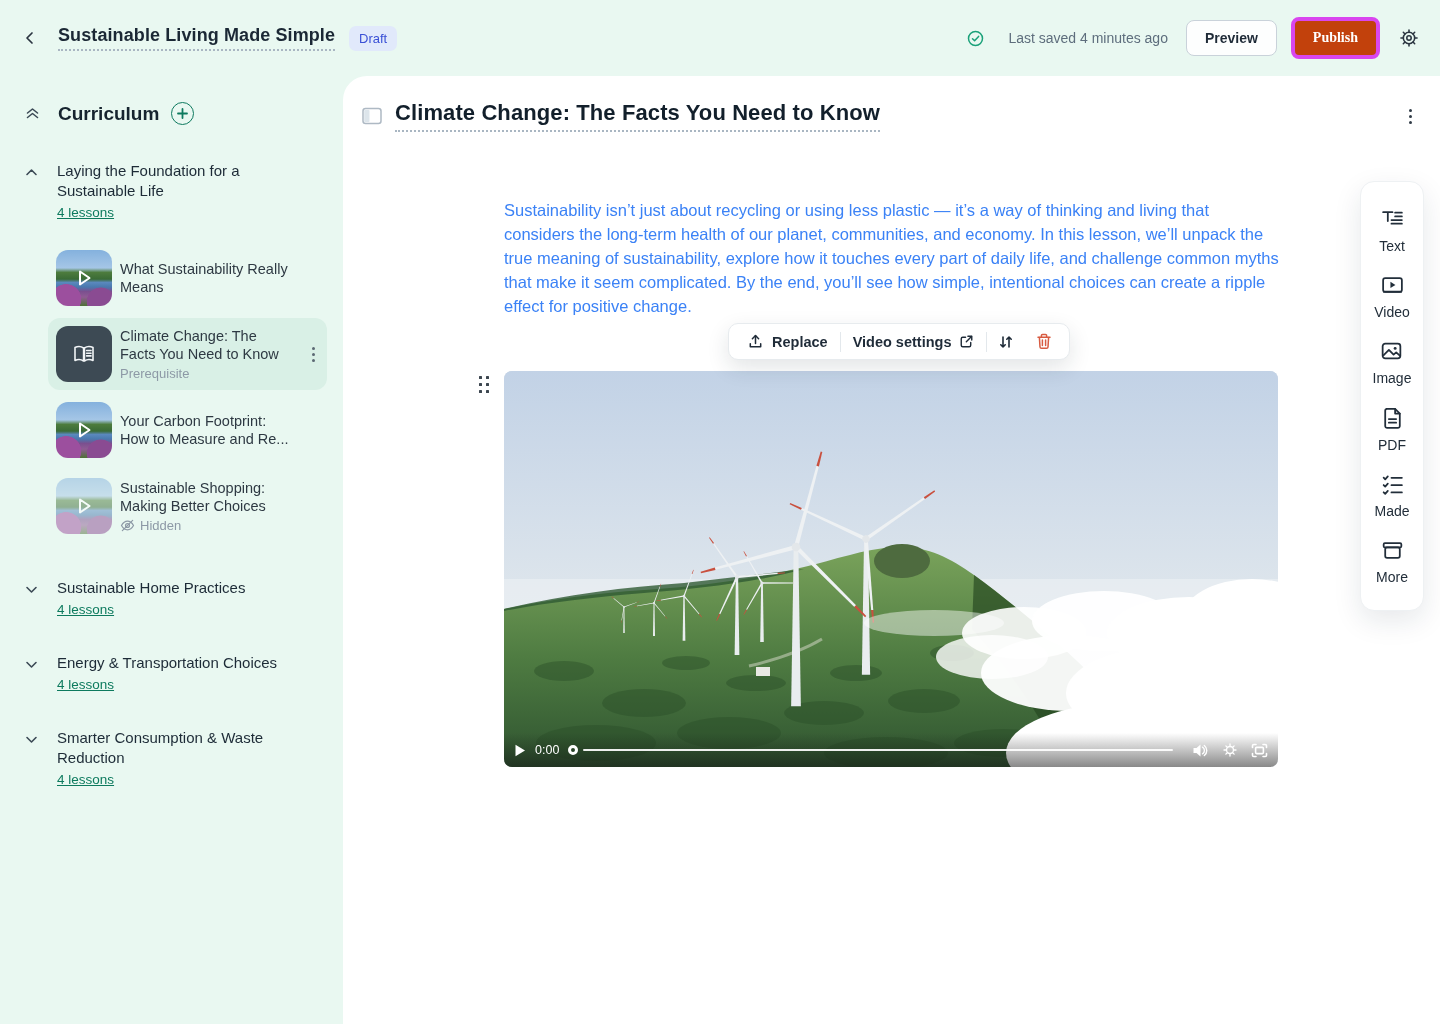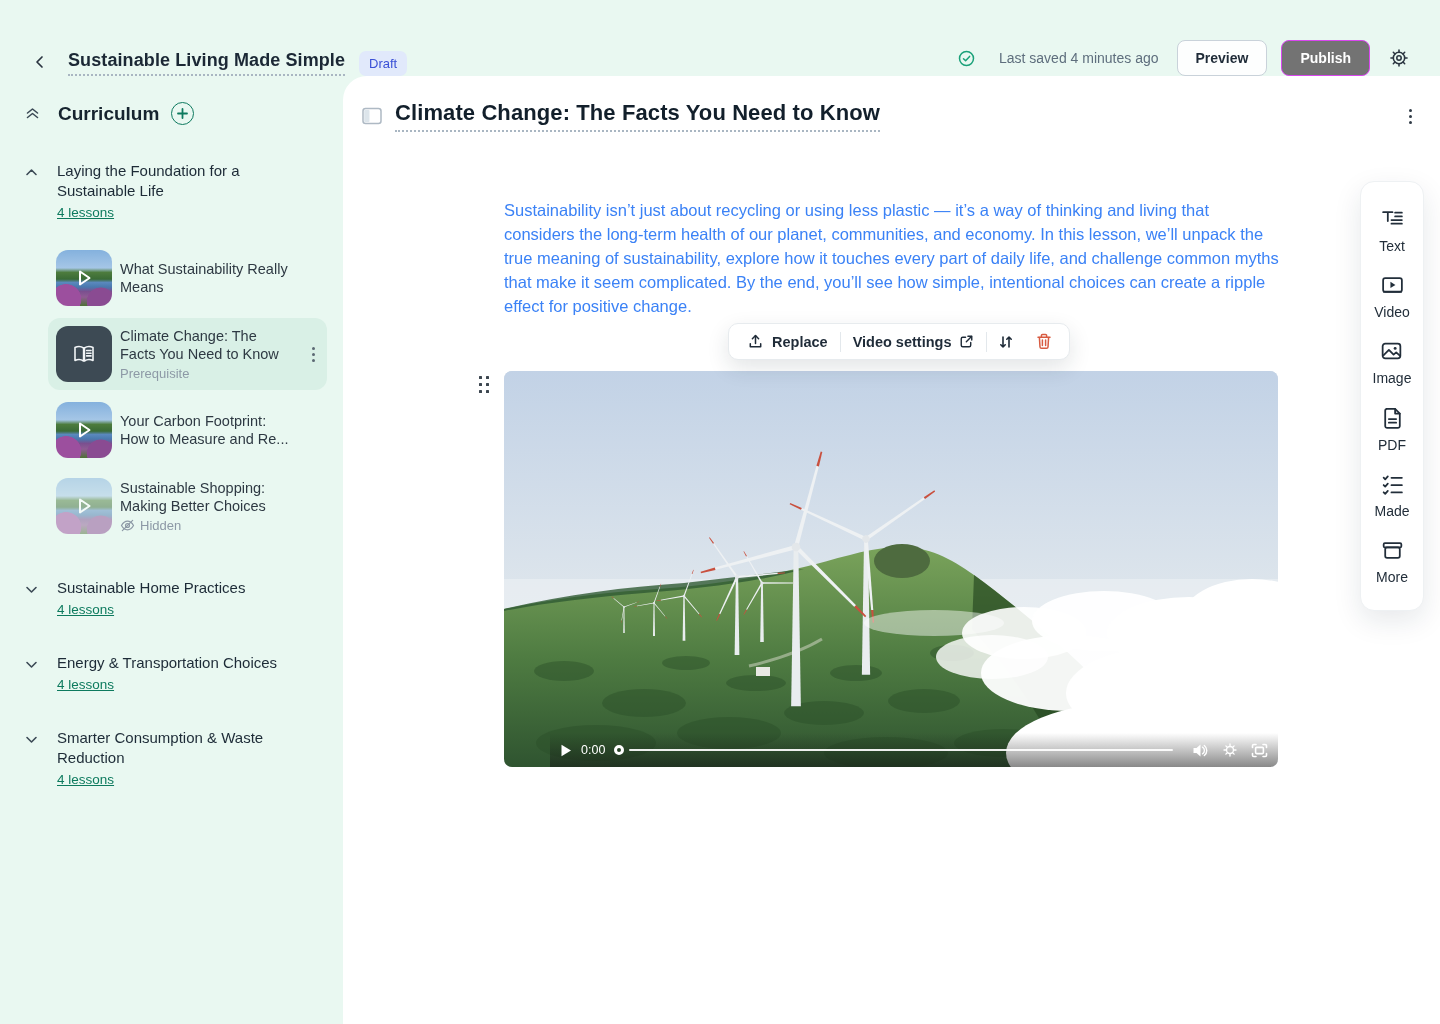--- a/index.html
+++ b/index.html
@@ -7,29 +7,29 @@
   body {
     font-family:"Liberation Sans", sans-serif;
     background:#e9f8f1;
     color:#1d2b37;
     position:relative;
     overflow:hidden;
   }
   svg { display:block; }
 
   
-  .header { position:absolute; top:0; left:0; right:0; height:76px; display:flex; align-items:flex-end; padding:0 26px; }
+  .header { position:absolute; top:0; left:0; right:0; height:76px; display:flex; align-items:center; padding:0 16px; }
   .back-btn { width:28px; height:28px; display:flex; align-items:center; justify-content:center; cursor:pointer; }
   .course-title { margin-left:14px; font-size:18px; font-weight:700; color:#1b2835; border-bottom:2px dotted #a9b6c2; padding-bottom:3px; letter-spacing:.1px; }
   .badge { margin-left:14px; background:#e1e9fb; color:#3a50d6; font-size:13px; font-weight:500; padding:5px 10px; border-radius:7px; }
   .header-right { margin-left:auto; display:flex; align-items:center; gap:14px; }
   .saved { display:flex; align-items:center; gap:24px; font-size:14px; color:#5e6e7d; margin-right:4px; }
   .btn { font-family:inherit; font-size:14px; font-weight:600; border-radius:8px; padding:9px 18px; cursor:pointer; }
   .btn-secondary { background:#fdfefe; color:#1f2b38; border:1px solid #c9d2da; }
-  .btn-primary { background:#737373; color:#ffffff; border:1px solid #d946ef; }
+  .btn-primary { background:#c2410c; color:#ffffff; border:4px solid #d946ef;font-family:Liberation Serif, serif; }
   .gear-btn { width:30px; height:30px; display:flex; align-items:center; justify-content:center; cursor:pointer; }
 
   
   .sidebar { position:absolute; top:76px; left:0; width:343px; bottom:0; overflow:hidden; }
   .curriculum-row { margin:26px 24px 0 24px; display:flex; align-items:center; }
   .curriculum-title { margin-left:17px; font-size:19px; font-weight:700; color:#16242f; }
   .add-btn { margin-left:12px; width:23px; height:23px; border-radius:50%; border:1.6px solid #0e7a5f; display:flex; align-items:center; justify-content:center; cursor:pointer; background:transparent; }
   .sec { margin:36px 24px 0 24px; display:flex; }
   .sec:first-of-type { margin-top:38px; }
   .sec .chev { width:16px; flex:none; margin-top:4px; cursor:pointer; }
@@ -68,21 +68,21 @@
   .bt-item { display:flex; align-items:center; gap:8px; font-size:14.5px; font-weight:600; color:#1f2b38; padding:0 12px; cursor:pointer; height:100%; }
   .bt-divider { width:1px; height:20px; background:#e3e8ec; }
   .bt-iconbtn { padding:0 11px; display:flex; align-items:center; cursor:pointer; height:100%; }
 
   
   .drag-handle { position:absolute; left:136px; top:300px; display:grid; grid-template-columns:3px 3px; gap:4px 4px; cursor:grab; }
   .drag-handle i { width:3px; height:3px; background:#3c4650; border-radius:0.5px; }
 
   
   .video-wrap { position:absolute; left:161px; top:295px; width:774px; height:396px; border-radius:8px; overflow:hidden; background:#cfd9e4; }
-  .controls { position:absolute; left:0; right:0; bottom:0; height:34px; display:flex; align-items:center; padding:0 10px; gap:9px; background:linear-gradient(180deg, rgba(20,20,20,0) 0%, rgba(20,20,20,.5) 100%);margin-left:46px; }
+  .controls { position:absolute; left:0; right:0; bottom:0; height:34px; display:flex; align-items:center; padding:0 10px; gap:9px; background:linear-gradient(180deg, rgba(20,20,20,0) 0%, rgba(20,20,20,.5) 100%); }
   .ctl-time { color:#fff; font-size:12.5px; }
   .ctl-handle { width:10px; height:10px; border:3px solid #fff; border-radius:50%; flex:none; }
   .ctl-track { flex:1; height:2.5px; background:rgba(255,255,255,.92); border-radius:2px; margin:0 10px 0 -4px; }
   .ctl-right { display:flex; align-items:center; gap:13px; }
 
   
   .insert-toolbar { position:absolute; left:1360px; top:181px; width:64px; height:430px; background:#fff; border:1px solid #eef1f3; border-radius:14px; box-shadow:0 10px 28px rgba(20,40,60,.10); display:flex; flex-direction:column; align-items:center; justify-content:space-evenly; padding:6px 0; z-index:5; }
   .ins-item { display:flex; flex-direction:column; align-items:center; gap:6px; cursor:pointer; }
   .ins-label { font-size:14px; font-weight:500; color:#222e3a; }
 </style>

